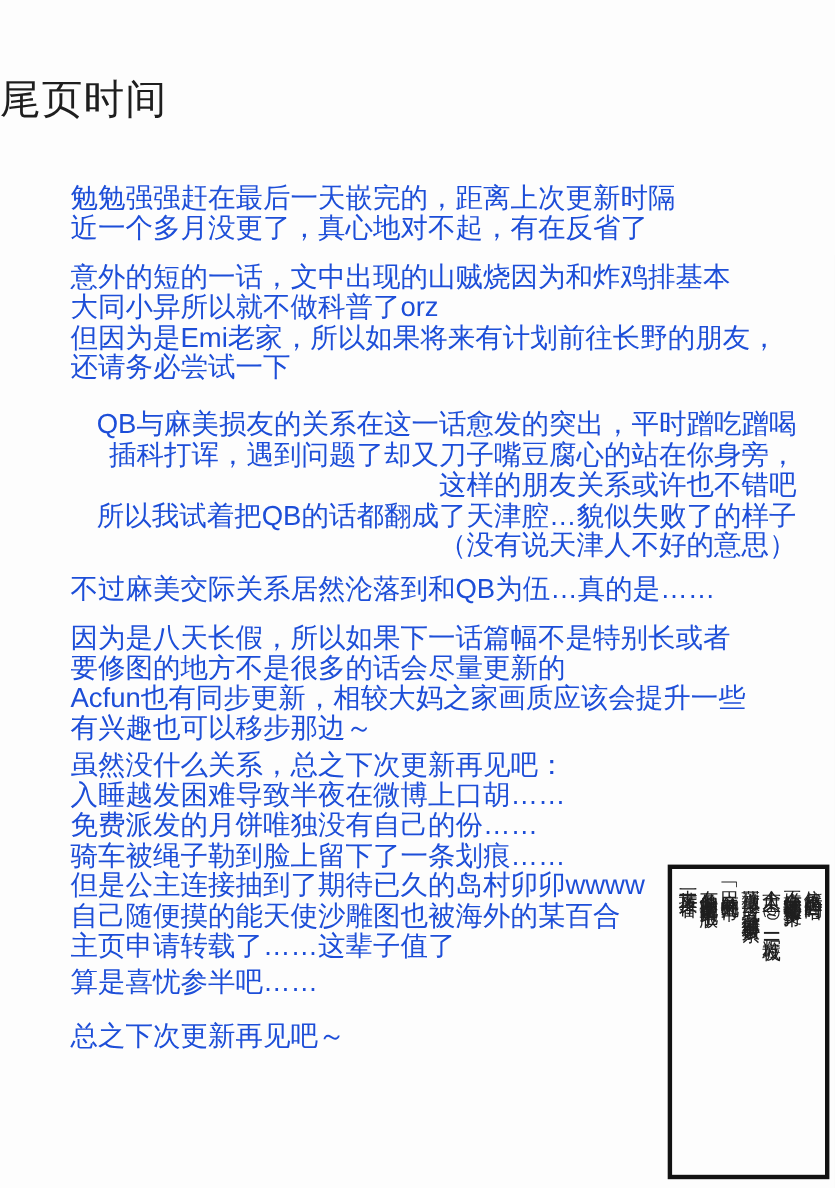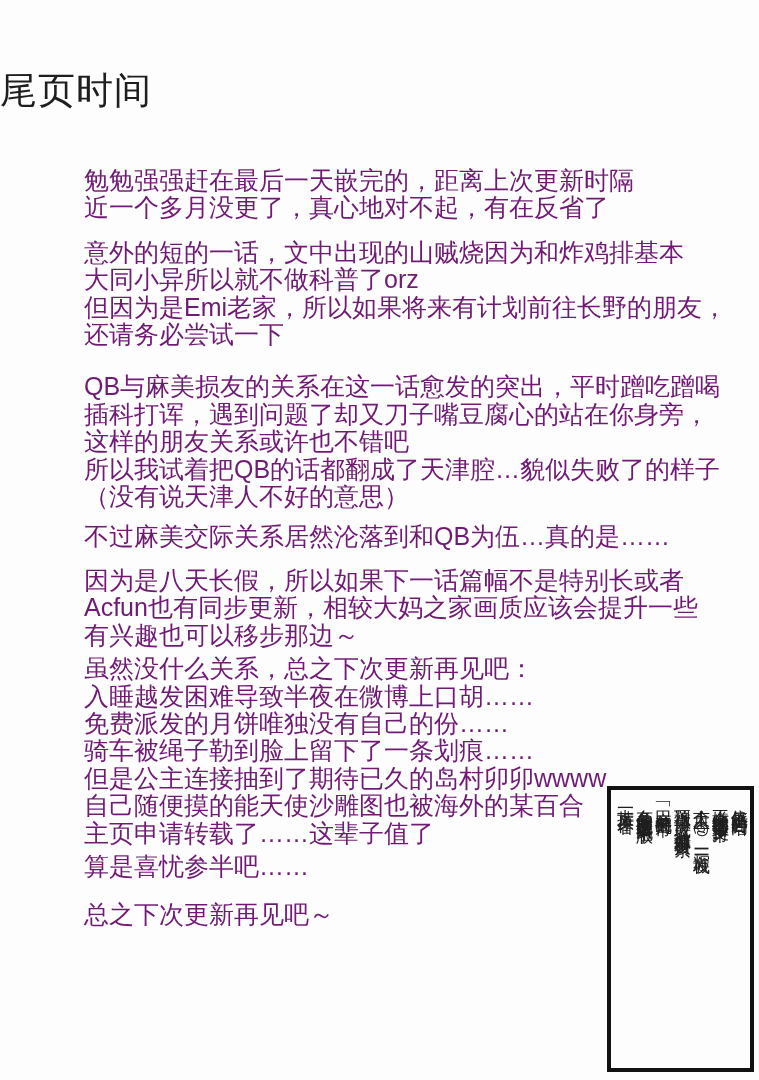--- a/index.html
+++ b/index.html
@@ -24,32 +24,32 @@
     right: 0;
     margin: 0;
     text-align: left;
     font-size: 37px;
     font-weight: 500;
     letter-spacing: 1px;
     color: #1e1e1e;
   }
   .content {
     position: absolute;
-    left: 84px;
+    left: 64px;
     top: 167px;
     width: 660px;
     font-size: 25px;
     line-height: 27.4px;
     white-space: nowrap;
-    color: #701a75;
+    color: #1d4ed8;
   }
   .para { margin: 0 0 16px 0; }
   .para:nth-of-type(1) { margin-bottom: 17px; }
   .para:nth-of-type(2) { margin-bottom: 25px; }
-  .para:nth-of-type(3) { margin-bottom: 13px; }
+  .para:nth-of-type(3) { margin-bottom: 13px; text-align: right; }
   .para:nth-of-type(4) { margin-bottom: 16px; }
   .para:nth-of-type(5) { margin-bottom: 6px; }
   .para:nth-of-type(6) { margin-bottom: 6px; }
   .para:nth-of-type(7) { margin-bottom: 21px; }
   .para:nth-of-type(8) { margin-bottom: 25px; }
   .para:nth-of-type(9) { margin-bottom: 0; }
   .ad-box {
     position: absolute;
     left: 607px;
     top: 786px;
@@ -96,20 +96,21 @@
       <div class="line">所以我试着把QB的话都翻成了天津腔…貌似失败了的样子</div>
       <div class="line">（没有说天津人不好的意思）</div>
     </div>
 
     <div class="para">
       <div class="line">不过麻美交际关系居然沦落到和QB为伍…真的是……</div>
     </div>
 
     <div class="para">
       <div class="line">因为是八天长假，所以如果下一话篇幅不是特别长或者</div>
+      <div class="line">要修图的地方不是很多的话会尽量更新的</div>
       <div class="line">Acfun也有同步更新，相较大妈之家画质应该会提升一些</div>
       <div class="line">有兴趣也可以移步那边～</div>
     </div>
 
     <div class="para">
       <div class="line">虽然没什么关系，总之下次更新再见吧：</div>
       <div class="line">入睡越发困难导致半夜在微博上口胡……</div>
       <div class="line">免费派发的月饼唯独没有自己的份……</div>
       <div class="line">骑车被绳子勒到脸上留下了一条划痕……</div>
       <div class="line">但是公主连接抽到了期待已久的岛村卯卯wwww</div>

